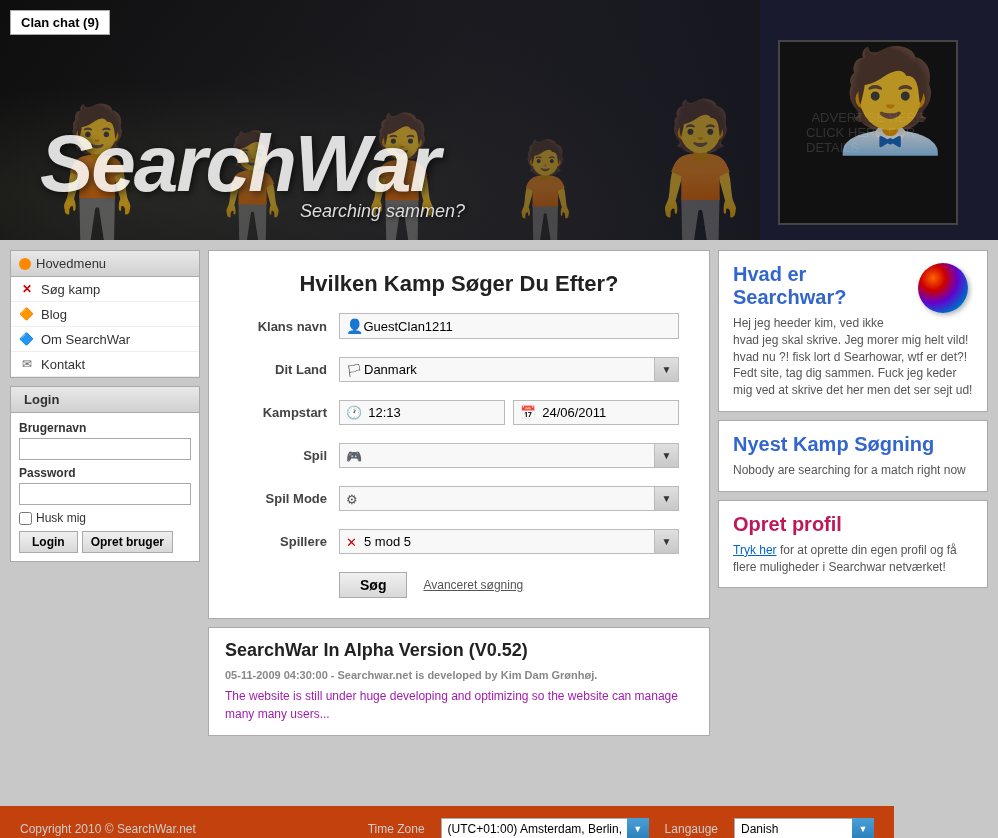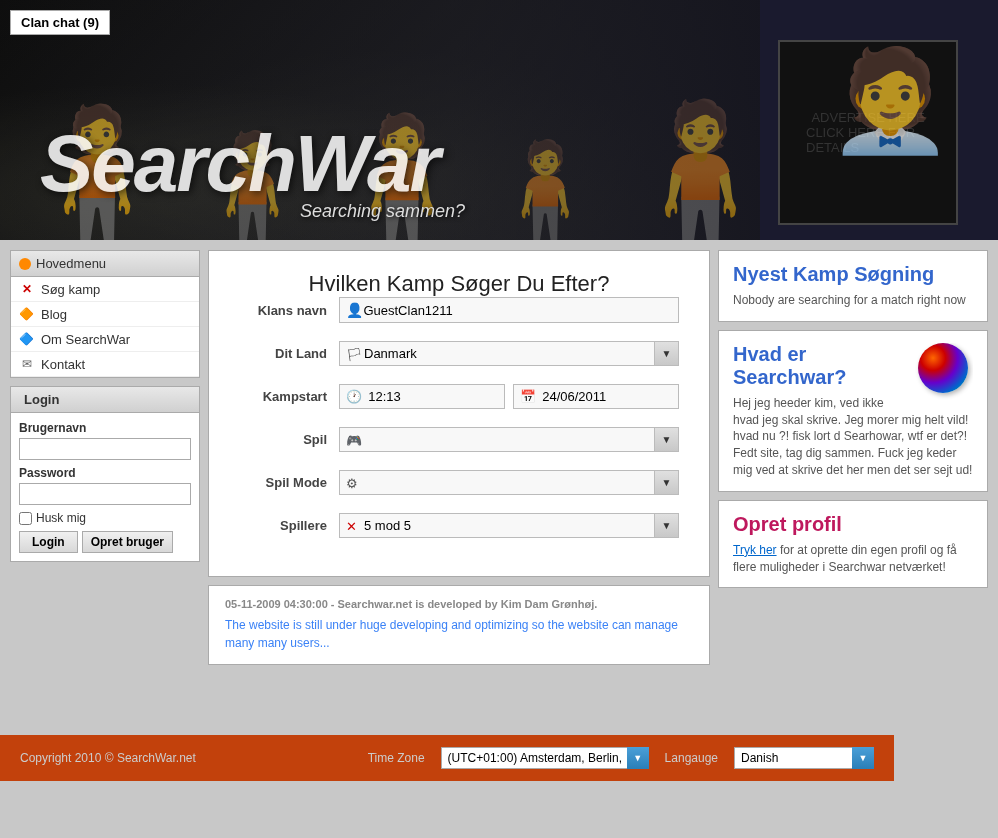--- a/index.html
+++ b/index.html
@@ -172,22 +172,23 @@
       min-width: 0;
     }
     #search-form-box {
       background: white;
       border: 1px solid #aaa;
       padding: 20px 30px 20px;
       margin-bottom: 8px;
     }
     #search-form-title {
       font-size: 22px;
-      font-weight: normal;
+      font-weight: bold;
       text-align: center;
+      margin-bottom: 16px;
       color: #222;
     }
     .form-row {
       display: flex;
       align-items: center;
       margin-bottom: 18px;
     }
     .form-label {
       width: 100px;
       font-size: 13px;
@@ -296,21 +297,21 @@
       padding: 12px 16px;
     }
     #news-meta {
       font-size: 11px;
       color: #888;
       margin-bottom: 6px;
       font-weight: bold;
     }
     #news-body {
       font-size: 12px;
-      color: #3b82f6;
+      color: #a21caf;
       line-height: 1.5;
     }
     #news-version {
       font-size: 18px;
       font-weight: bold;
       color: #222;
       margin-bottom: 8px;
     }
 
     
@@ -599,43 +600,48 @@
             <option>5 mod 5</option>
             <option>1 mod 1</option>
             <option>2 mod 2</option>
             <option>3 mod 3</option>
             <option>4 mod 4</option>
           </select>
           <div class="select-arrow">▼</div>
         </div>
       </div>
 
+      <div class="search-btn-row">
+        <button class="btn-search">Søg</button>
+        <span class="link-advanced">Avanceret søgning</span>
+      </div>
     </div>
 
     <div id="news-box">
+      <div id="news-version">SearchWar In Alpha Version (V0.52)</div>
       <div id="news-meta">05-11-2009 04:30:00 - Searchwar.net is developed by Kim Dam Grønhøj.</div>
       <div id="news-body">The website is still under huge developing and optimizing so the website can manage many many users...</div>
     </div>
   </div>
 
   <div id="right-panel">
-
-    <div class="right-section">
-      <div class="right-section-title">Nyest Kamp Søgning</div>
-      <div class="right-section-text">Nobody are searching for a match right now</div>
-    </div>
 
     <div class="right-section">
       <div style="overflow:hidden;">
         <div class="right-mascot">
           <div class="mascot-ball"></div>
         </div>
         <div class="right-section-title">Hvad er Searchwar?</div>
         <div class="right-section-text">Hej jeg heeder kim, ved ikke hvad jeg skal skrive. Jeg morer mig helt vild! hvad nu ?! fisk lort d Searhowar, wtf er det?! Fedt site, tag dig sammen. Fuck jeg keder mig ved at skrive det her men det ser sejt ud!</div>
       </div>
+    </div>
+
+    <div class="right-section">
+      <div class="right-section-title">Nyest Kamp Søgning</div>
+      <div class="right-section-text">Nobody are searching for a match right now</div>
     </div>
 
     <div class="right-section">
       <div class="right-section-title2">Opret profil</div>
       <div class="right-section-text">
         <span class="right-link">Tryk her</span><span> for at oprette din egen profil og få flere muligheder i Searchwar netværket!</span>
       </div>
     </div>
   </div>
 

